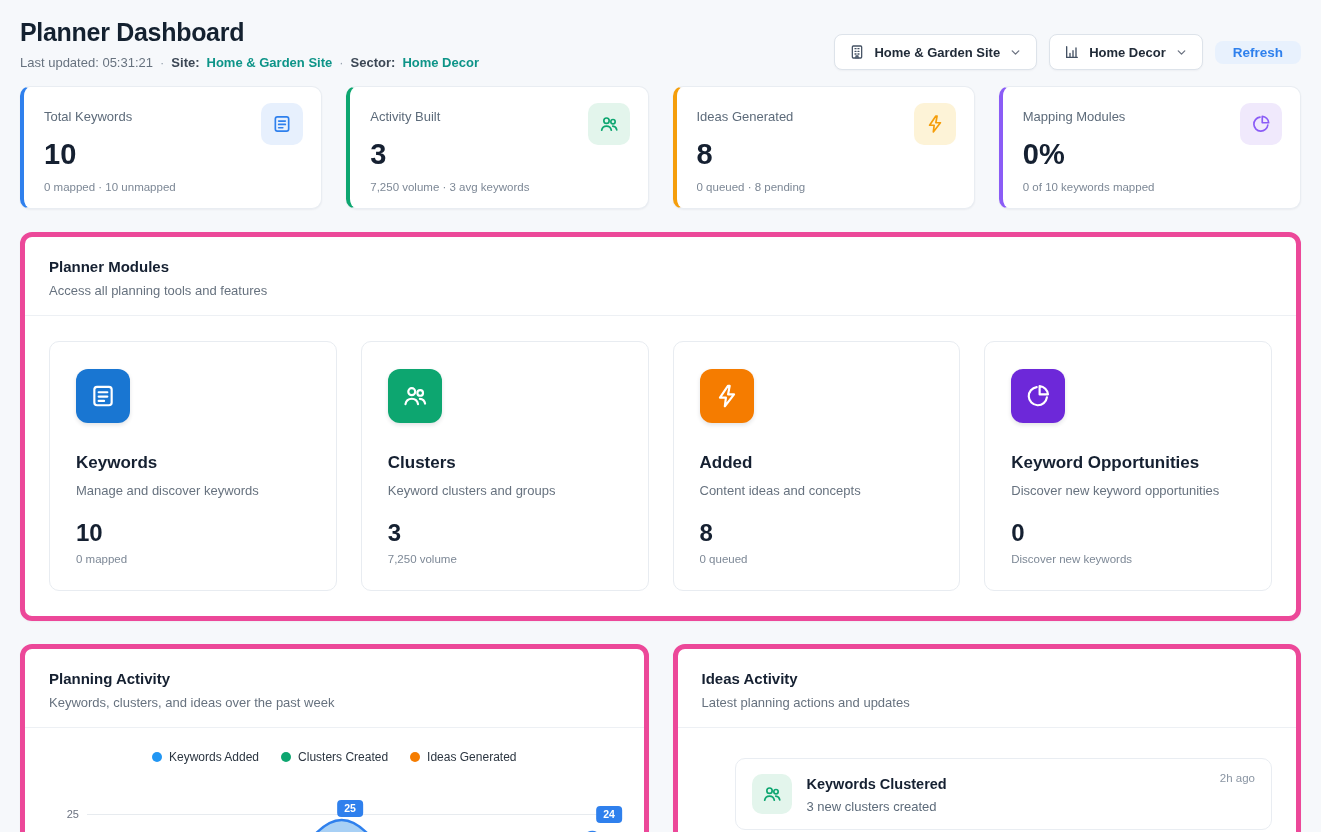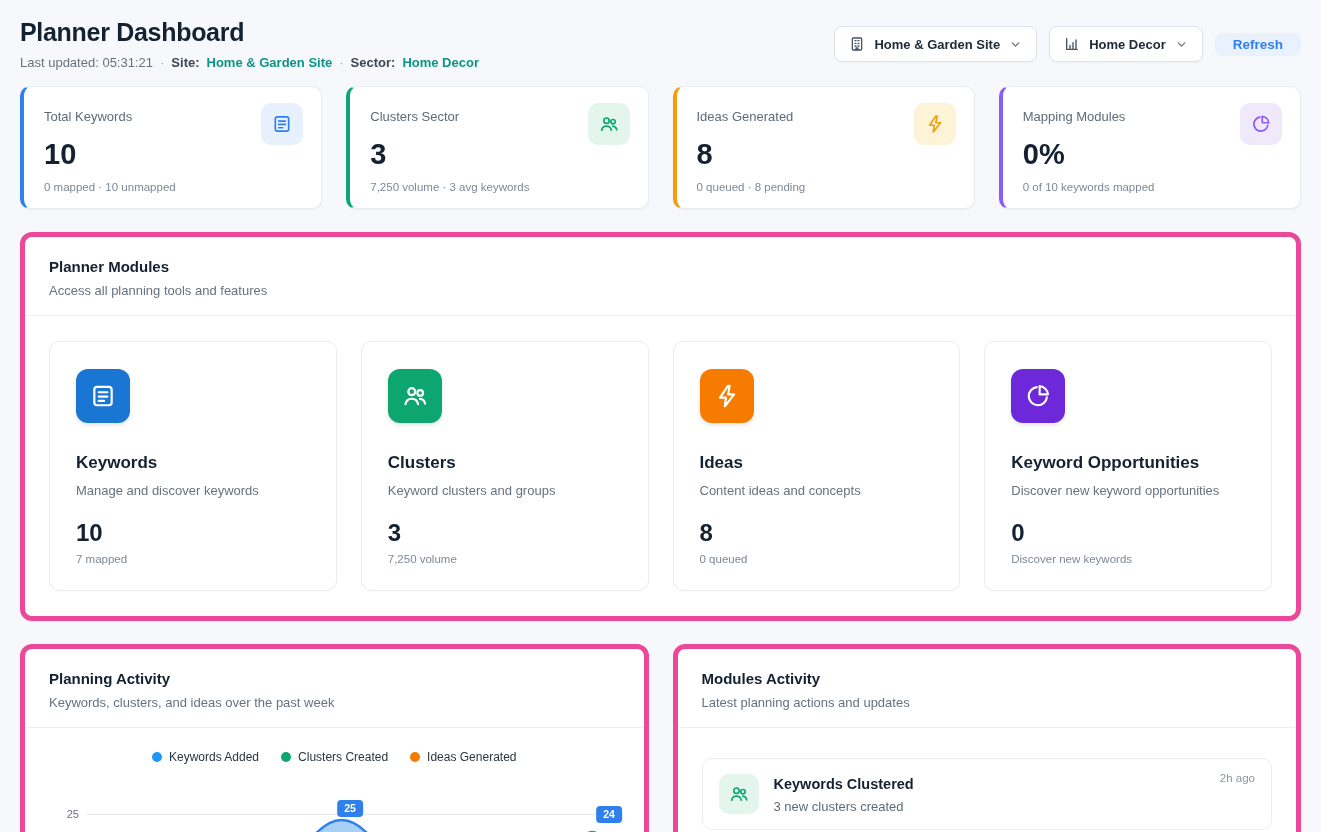--- a/index.html
+++ b/index.html
@@ -5,21 +5,21 @@
   * { box-sizing: border-box; margin: 0; padding: 0; }
   html, body { width: 1321px; height: 832px; overflow: hidden; }
   body {
     background: #f6f8fb;
     font-family: "Liberation Sans", "DejaVu Sans", sans-serif;
     color: #16212f;
   }
   .page { width: 1321px; padding: 18px 20px 0; }
 
   
-  .topbar { display: flex; justify-content: space-between; align-items: center; }
+  .topbar { display: flex; justify-content: space-between; align-items: flex-end; }
   .page-title { font-size: 25px; font-weight: 700; color: #142130; letter-spacing: -0.3px; }
   .meta { display: flex; align-items: center; gap: 7px; margin-top: 8px; font-size: 13px; color: #67727f; }
   .meta .sep { color: #9aa4b0; }
   .meta .meta-strong { color: #3c4document#3c4755; font-weight: 700; }
   .meta .meta-strong { color: #3c4755; }
   .link-teal { color: #0d9488; font-weight: 700; text-decoration: none; cursor: pointer; }
   .h-right { display: flex; align-items: center; gap: 12px; }
   .dd {
     display: flex; align-items: center; gap: 9px;
     background: #fff; border: 1px solid #dde3ea; border-radius: 8px;
@@ -102,21 +102,21 @@
     position: absolute; transform: translateX(-50%);
     background: #2f80ed; color: #fff; font-size: 10.5px; font-weight: 700;
     padding: 2px 7px; border-radius: 4px; line-height: 13px;
   }
   .pt-badge.b1 { left: 309px; top: 18px; }
   .pt-badge.b2 { left: 568px; top: 24px; }
 
   .activity-list { padding: 30px 24px 24px; }
   .activity-item {
     position: relative; display: flex; gap: 15px; align-items: flex-end;
-    border: 1px solid #e9edf2; border-radius: 10px; padding: 15px 16px; background: #fff;
+    border: 1px solid #e9edf2; border-radius: 10px; padding: 15px 16px; background: #fff; margin-left: 33px;
   }
   .act-icon {
     width: 40px; height: 40px; border-radius: 10px; background: #e3f5ec; color: #0da670;
     display: flex; align-items: center; justify-content: center; flex-shrink: 0;
   }
   .act-title { font-size: 14.5px; font-weight: 700; color: #152031; margin-top: 2px; }
   .act-desc  { font-size: 13px; color: #5d6b7a; margin-top: 7px; }
   .act-time  { position: absolute; right: 16px; top: 13px; font-size: 11.5px; color: #8a95a3; }
 
   svg { display: block; }
@@ -180,21 +180,21 @@
         <svg width="20" height="20" viewBox="0 0 24 24" fill="none" stroke="currentColor" stroke-width="2" stroke-linecap="round" stroke-linejoin="round">
             <rect x="4" y="3.5" width="16" height="17" rx="2.5"></rect>
             <path d="M8 8.5h8M8 12.5h8M8 16.5h5"></path>
           </svg>
       </div>
       <div class="stat-value">10</div>
       <div class="stat-foot">0 mapped · 10 unmapped</div>
     </div>
 
     <div class="stat-card accent-green">
-      <div class="stat-label">Clusters Sector</div>
+      <div class="stat-label">Activity Built</div>
       <div class="stat-icon bg-green-soft">
         <svg width="20" height="20" viewBox="0 0 24 24" fill="none" stroke="currentColor" stroke-width="2" stroke-linecap="round" stroke-linejoin="round">
             <circle cx="9" cy="8" r="3.2"></circle>
             <path d="M3.2 19.5c.6-3.2 2.9-5 5.8-5s5.2 1.8 5.8 5"></path>
             <circle cx="16.8" cy="9.2" r="2.6"></circle>
             <path d="M16.5 14.6c2.6.2 4.3 1.9 4.8 4.4"></path>
           </svg>
       </div>
       <div class="stat-value">3</div>
       <div class="stat-foot">7,250 volume · 3 avg keywords</div>
@@ -236,21 +236,21 @@
       <div class="module-card">
         <div class="module-tile tile-blue">
           <svg width="26" height="26" viewBox="0 0 24 24" fill="none" stroke="currentColor" stroke-width="2" stroke-linecap="round" stroke-linejoin="round">
               <rect x="4" y="3.5" width="16" height="17" rx="2.5"></rect>
               <path d="M8 8.5h8M8 12.5h8M8 16.5h5"></path>
             </svg>
         </div>
         <div class="module-title">Keywords</div>
         <div class="module-desc">Manage and discover keywords</div>
         <div class="module-value">10</div>
-        <div class="module-foot">7 mapped</div>
+        <div class="module-foot">0 mapped</div>
       </div>
 
       <div class="module-card">
         <div class="module-tile tile-green">
           <svg width="26" height="26" viewBox="0 0 24 24" fill="none" stroke="currentColor" stroke-width="2" stroke-linecap="round" stroke-linejoin="round">
               <circle cx="9" cy="8" r="3.2"></circle>
               <path d="M3.2 19.5c.6-3.2 2.9-5 5.8-5s5.2 1.8 5.8 5"></path>
               <circle cx="16.8" cy="9.2" r="2.6"></circle>
               <path d="M16.5 14.6c2.6.2 4.3 1.9 4.8 4.4"></path>
             </svg>
@@ -260,21 +260,21 @@
         <div class="module-value">3</div>
         <div class="module-foot">7,250 volume</div>
       </div>
 
       <div class="module-card">
         <div class="module-tile tile-orange">
           <svg width="26" height="26" viewBox="0 0 24 24" fill="none" stroke="currentColor" stroke-width="2" stroke-linejoin="round">
               <path d="M13 2.5L5.5 13.5H11l-1 8 8.5-11H13l1.5-8z"></path>
             </svg>
         </div>
-        <div class="module-title">Ideas</div>
+        <div class="module-title">Added</div>
         <div class="module-desc">Content ideas and concepts</div>
         <div class="module-value">8</div>
         <div class="module-foot">0 queued</div>
       </div>
 
       <div class="module-card">
         <div class="module-tile tile-purple">
           <svg width="26" height="26" viewBox="0 0 24 24" fill="none" stroke="currentColor" stroke-width="2" stroke-linecap="round" stroke-linejoin="round">
               <path d="M20.2 13.2A8.4 8.4 0 1 1 10.8 3.8"></path>
               <path d="M13.5 2.8a8.4 8.4 0 0 1 7.7 7.7h-7.7z"></path>
@@ -322,21 +322,21 @@
           <path d="M150 160 C 200 120, 225 38, 263 38 C 301 38, 326 120, 376 160" fill="none" stroke="#2f80ed" stroke-width="2.5"></path>
           <path d="M430 162 C 462 162, 496 50, 522 50 C 540 50, 546 112, 550 162" fill="none" stroke="#2f80ed" stroke-width="2.5"></path>
         </svg>
         <div class="pt-badge b1">25</div>
         <div class="pt-badge b2">24</div>
       </div>
     </section>
 
     <section class="panel">
       <div class="panel-head">
-        <div class="panel-title">Modules Activity</div>
+        <div class="panel-title">Ideas Activity</div>
         <div class="panel-sub">Latest planning actions and updates</div>
       </div>
       <div class="panel-divider"></div>
       <div class="activity-list">
         <div class="activity-item">
           <div class="act-icon">
             <svg width="20" height="20" viewBox="0 0 24 24" fill="none" stroke="currentColor" stroke-width="2" stroke-linecap="round" stroke-linejoin="round">
                 <circle cx="9" cy="8" r="3.2"></circle>
                 <path d="M3.2 19.5c.6-3.2 2.9-5 5.8-5s5.2 1.8 5.8 5"></path>
                 <circle cx="16.8" cy="9.2" r="2.6"></circle>

